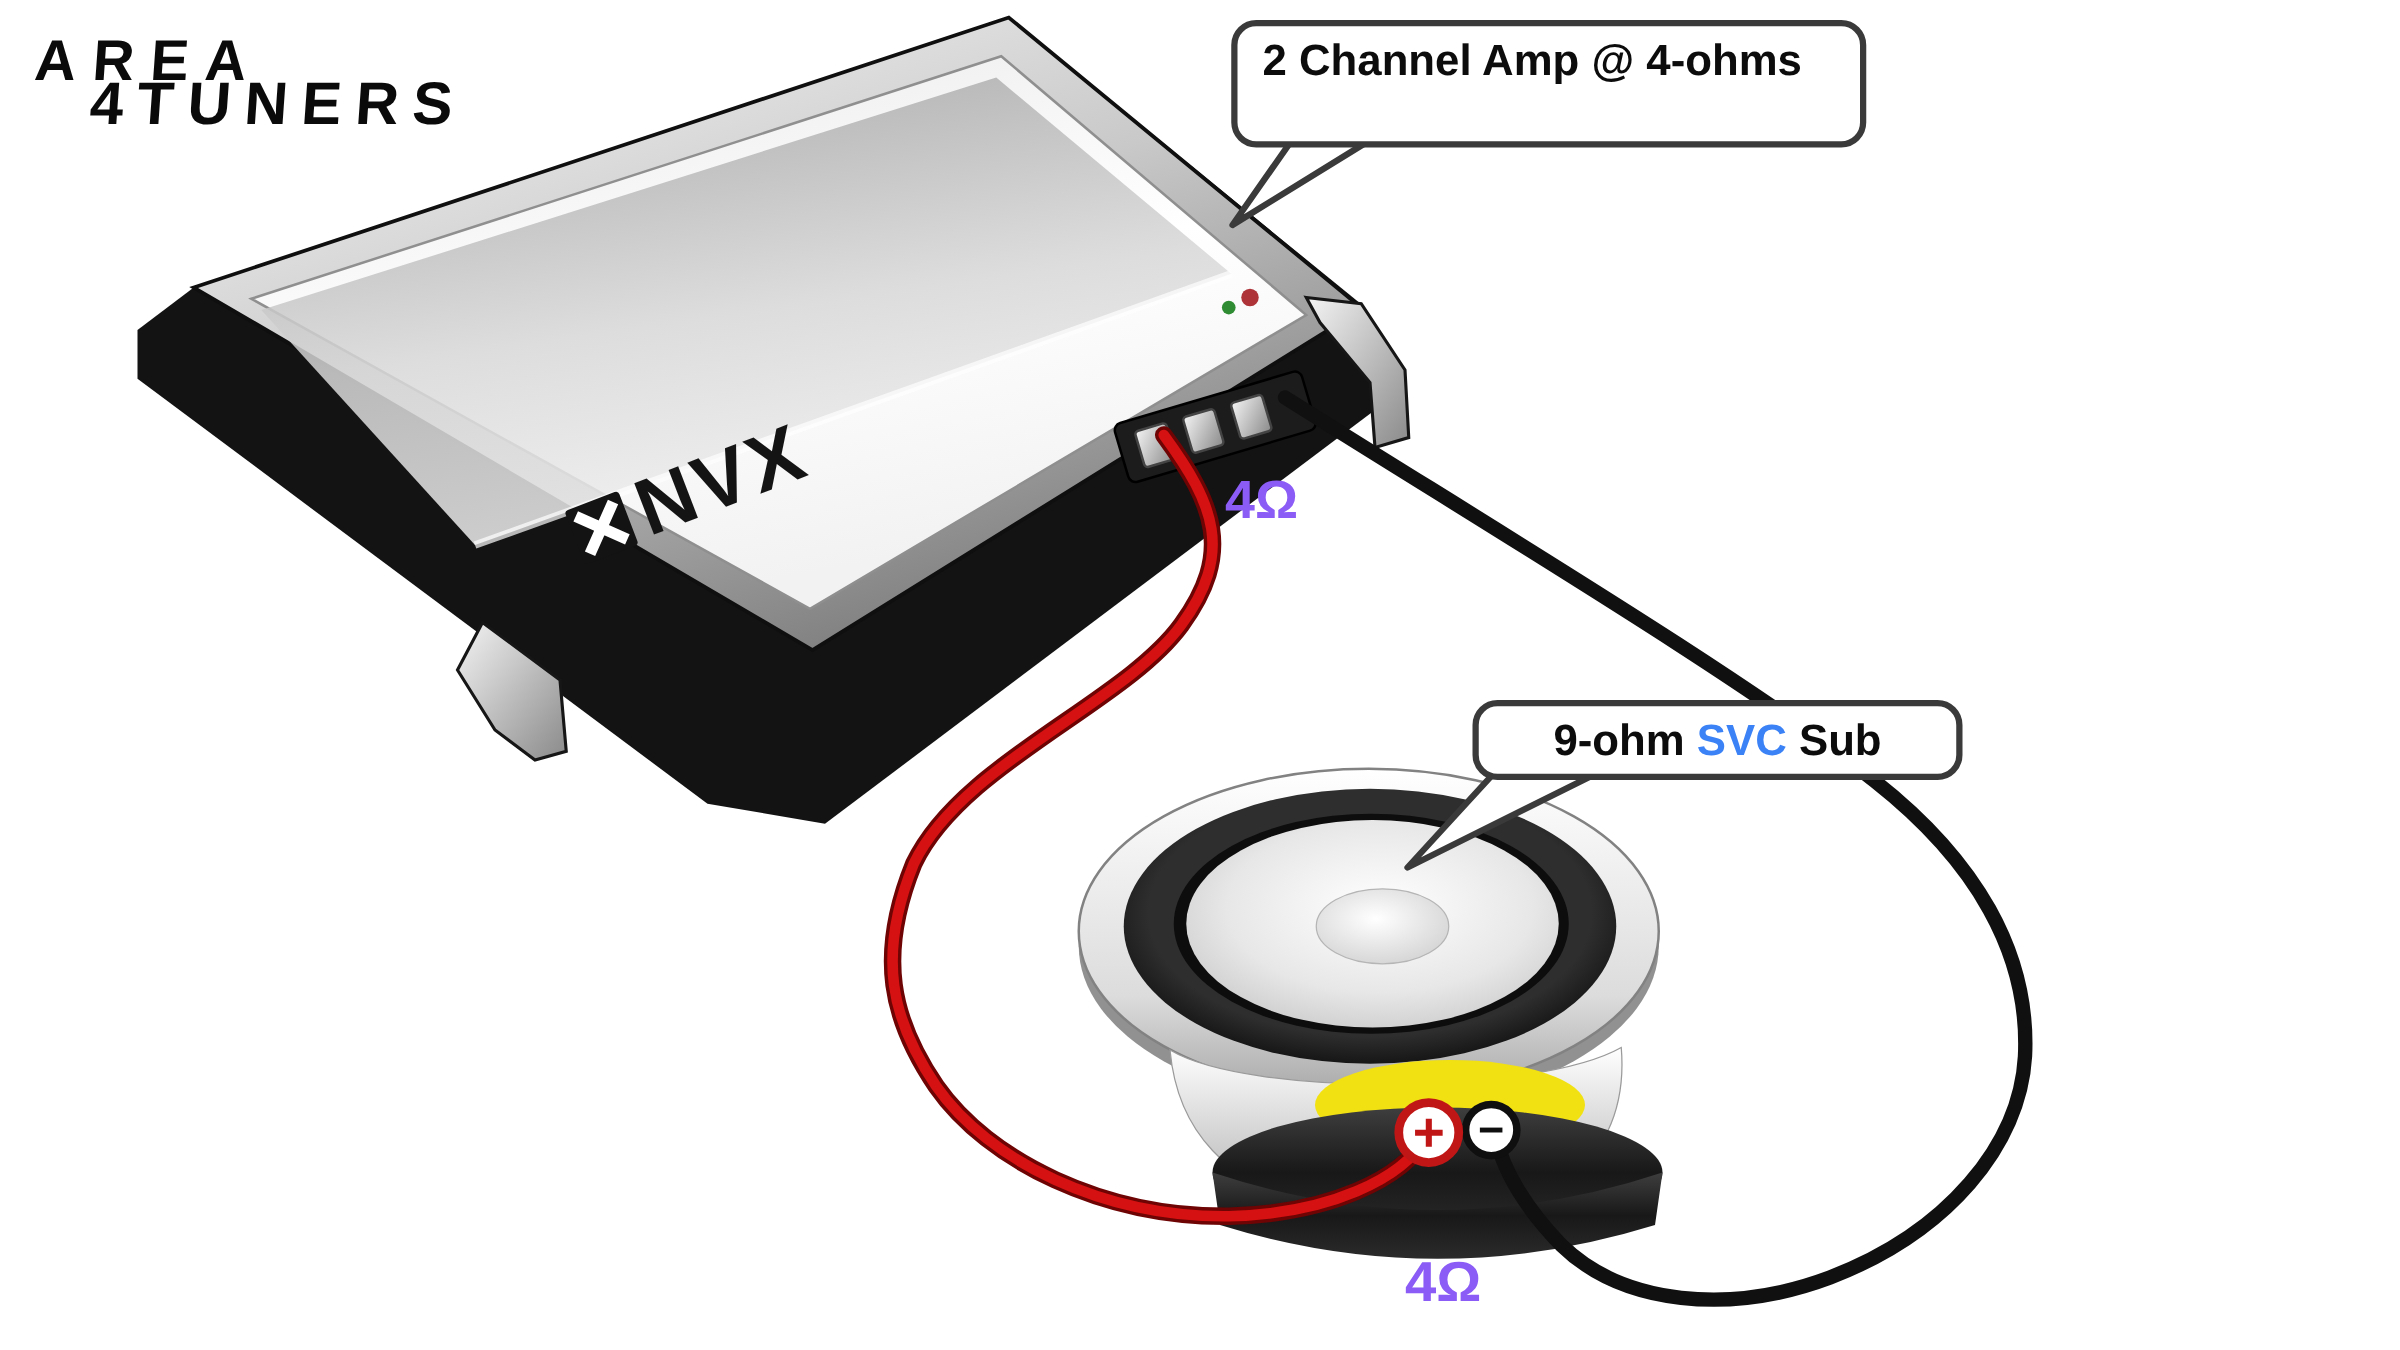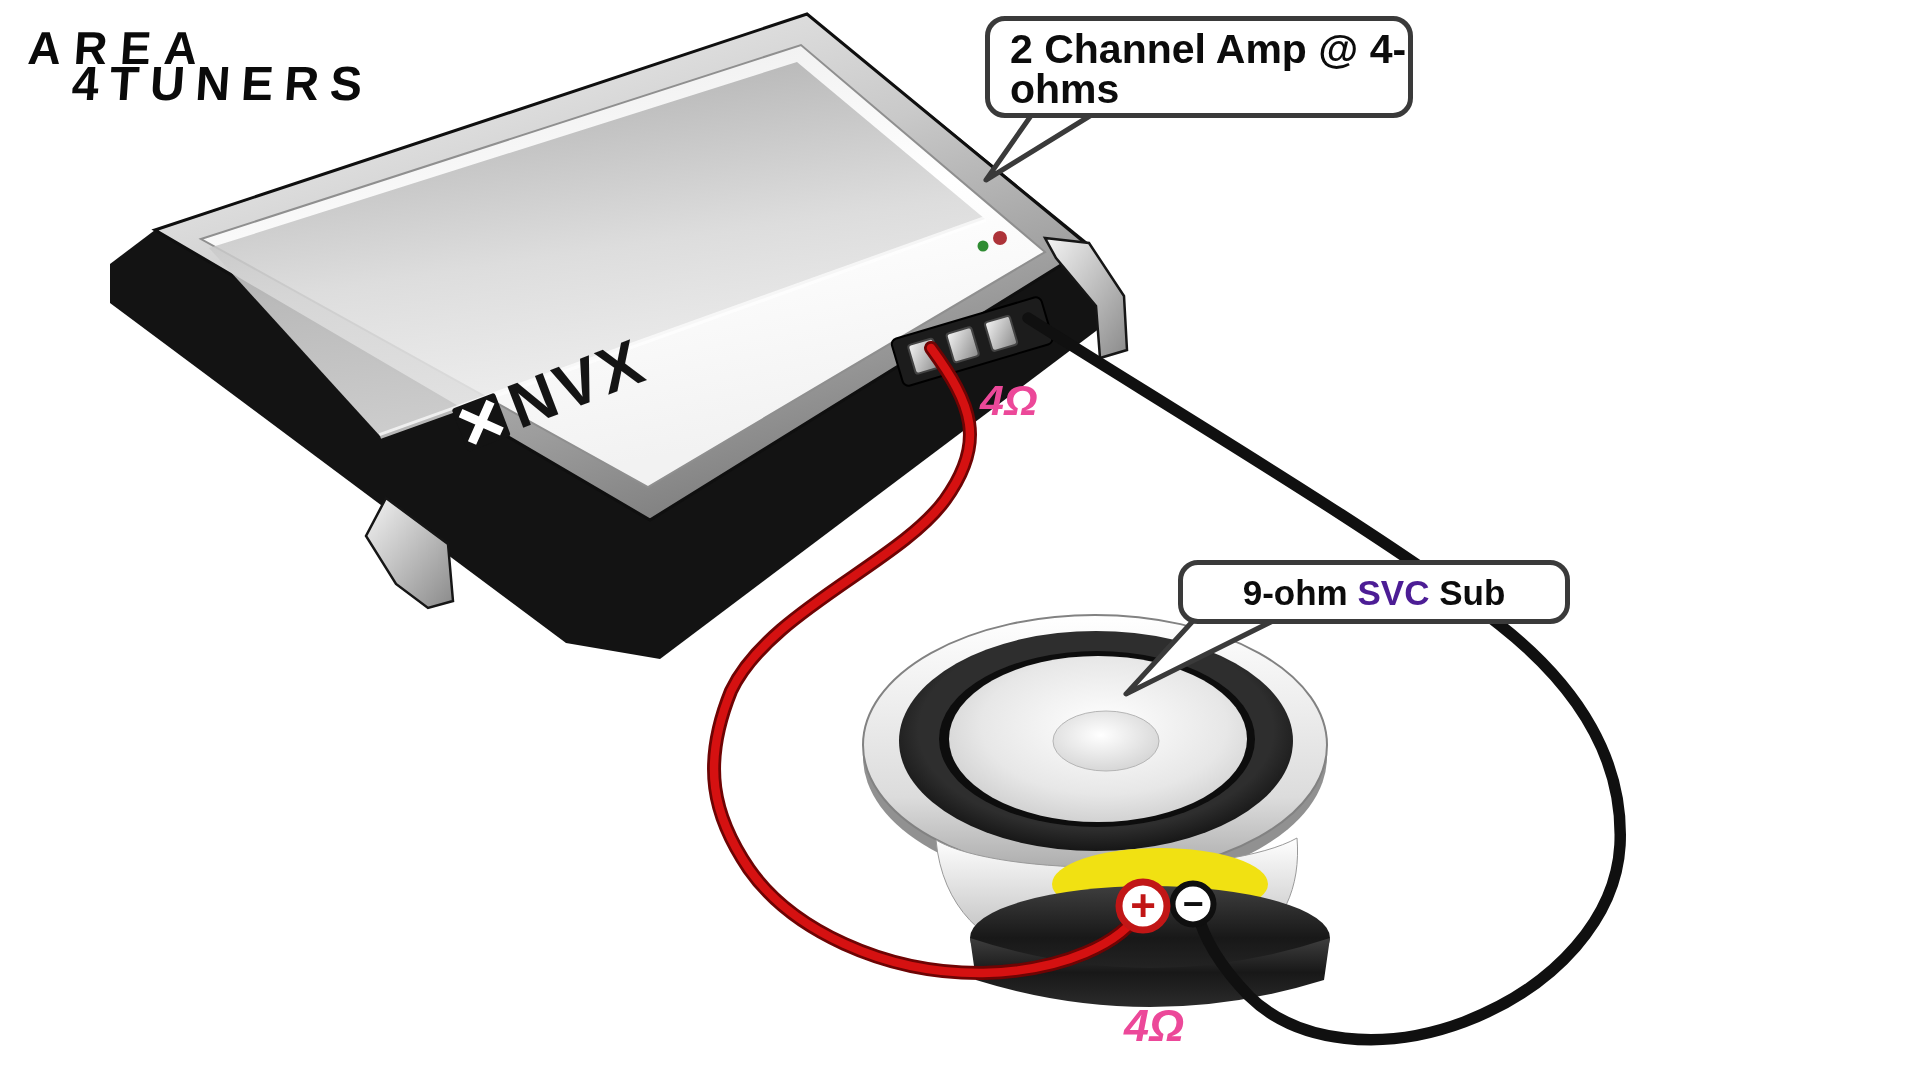--- a/index.html
+++ b/index.html
@@ -12,26 +12,26 @@
   
   .watermark { position:absolute; left:28px; top:28px; color:#0a0a0a; font-weight:900; }
   .wm1 { font-size:46px; line-height:40px; letter-spacing:13px; transform:skewX(-4deg); }
   .wm2 { font-size:48px; line-height:44px; letter-spacing:11px; margin-left:44px; margin-top:-6px; transform:skewX(-4deg); }
 
   
   .callout {
     position:absolute; background:#ffffff; border:5px solid #3a3a3a;
     border-radius:20px; color:#0c0c0c; font-weight:700; box-sizing:border-box;
   }
-  .callout1 { left:985px; top:16px; width:428px; height:102px; padding:8px 0 0 20px; font-size:41px; line-height:40px; }
+  .callout1 { left:985px; top:16px; width:508px; height:102px; padding:8px 0 0 20px; font-size:35px; line-height:40px; }
   .callout2 { left:1178px; top:560px; width:392px; height:64px; font-size:35px; text-align:center; padding-top:8px; }
-  .svc { color:#4c1d95; }
+  .svc { color:#3b82f6; }
 
   
-  .imp { position:absolute; font-weight:900; color:#ec4899;font-style:italic; }
+  .imp { position:absolute; font-weight:900; color:#8b5cf6; }
   .imp1 { left:980px; top:376px; font-size:43px; }
   .imp2 { left:1124px; top:1000px; font-size:45px; }
 </style>
 </head>
 <body>
 
 <div class="canvas">
 
   <svg class="scene" viewBox="0 0 1920 1080" xmlns="http://www.w3.org/2000/svg">
     <defs>

